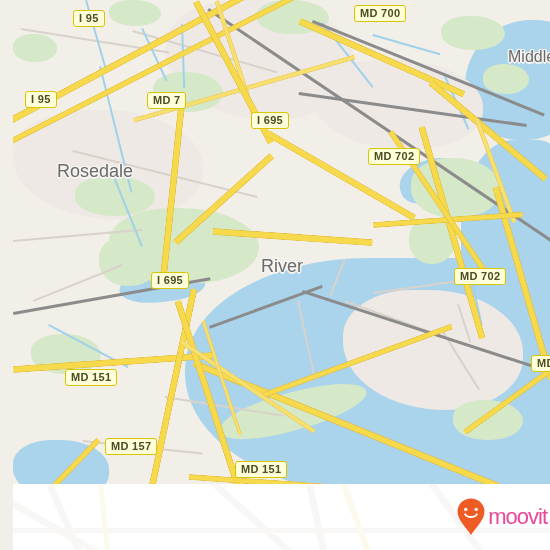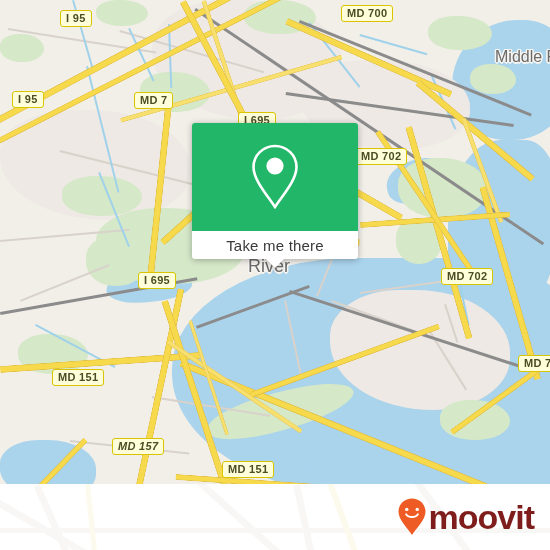--- a/index.html
+++ b/index.html
@@ -2,21 +2,21 @@
 <html><head>
 <meta charset="utf-8">
 <style>
   html,body{margin:0;padding:0;}
   body{
     width:550px;height:550px;overflow:hidden;
     font-family:"Liberation Sans", sans-serif;
     background:#f2efe9;
     position:relative;
   }
-  #app{position:absolute;inset:0;}
+  #app{position:absolute;inset:0;margin-left:13px;}
 
   
   .map{
     position:absolute;left:0;top:0;width:550px;height:484px;
     background:#f2efe9;overflow:hidden;
   }
   .layer{position:absolute;left:0;top:0;width:550px;height:484px;}
 
   
   .urban{position:absolute;background:#eee9e4;border-radius:40% 55% 45% 60%;}
@@ -89,21 +89,21 @@
   .fline{position:absolute;background:#e9e6e1;transform-origin:0 0;}
   .fline.y{background:#f6eec4;}
   .footer-title{
     position:relative;z-index:2;margin-left:16px;
     color:#303030;font-size:18px;letter-spacing:.1px;
   }
   .logo{
     position:relative;z-index:2;margin-left:auto;margin-right:16px;
     display:flex;align-items:center;gap:2px;
   }
-  .logo-word{color:#7f1d1d;font-size:34px;font-weight:bold;letter-spacing:-1px;line-height:30px;}
+  .logo-word{color:#ec4899;font-size:22px;font-weight:normal;letter-spacing:-1px;line-height:30px;}
 </style>
 </head>
 <body>
 
 <div id="app">
 
   <div class="map">
 
     <div class="layer">
       <div class="water" style="left:172px;top:258px;width:400px;height:240px;border-radius:46% 28% 18% 52%;"></div>
@@ -218,41 +218,30 @@
         <div class="shield" style="left: 60px; top: 10px;">I 95</div>
         <div class="shield" style="left: 341px; top: 5px;">MD 700</div>
         <div class="shield" style="left: 12px; top: 91px;">I 95</div>
         <div class="shield" style="left: 134px; top: 92px;">MD 7</div>
         <div class="shield" style="left: 238px; top: 112px;">I 695</div>
         <div class="shield" style="left: 355px; top: 148px;">MD 702</div>
         <div class="shield" style="left: 138px; top: 272px;">I 695</div>
         <div class="shield" style="left: 441px; top: 268px;">MD 702</div>
         <div class="shield" style="left: 518px; top: 355px;">MD 700</div>
         <div class="shield" style="left: 52px; top: 369px;">MD 151</div>
-        <div class="shield" style="left: 112px; top: 438px; font-style: italic;">MD 157</div>
+        <div class="shield" style="left: 92px; top: 438px;">MD 157</div>
         <div class="shield" style="left: 222px; top: 461px;">MD 151</div>
       </div>
 
     <div class="layer" id="places">
         <div class="place mid" style="left: 495px; top: 48px;">Middle River</div>
+        <div class="place big" style="left: 44px; top: 161px;">Rosedale</div>
         <div class="place big" style="left: 248px; top: 256px;">River</div>
       </div>
 
-    <div class="callout">
-      <div class="callout-top">
-        <svg class="pin-svg" width="54" height="70" viewBox="0 0 54 70">
-          <path d="M27 4 C15 4 5.5 13.4 5.5 25 C5.5 38 19 53 27 65 C35 53 48.5 38 48.5 25 C48.5 13.4 39 4 27 4 Z" fill="none" stroke="#ffffff" stroke-width="2.6"></path>
-          <circle cx="27" cy="24" r="8.6" fill="#ffffff"></circle>
-        </svg>
-      </div>
-      <div class="callout-btn">
-        <span>Take me there</span>
-      </div>
-      <div class="callout-tail"></div>
-    </div>
 
   </div>
 
   <div class="footer">
     <div class="footer-bg">
       <div class="fline" style="left:-10px;top:10px;width:250px;height:7px;transform:rotate(30deg);"></div>
       <div class="fline" style="left:40px;top:0px;width:200px;height:7px;transform:rotate(66deg);"></div>
       <div class="fline" style="left:200px;top:-6px;width:220px;height:7px;transform:rotate(42deg);"></div>
       <div class="fline" style="left:300px;top:0px;width:180px;height:7px;transform:rotate(78deg);"></div>
       <div class="fline" style="left:420px;top:-4px;width:200px;height:7px;transform:rotate(54deg);"></div>

